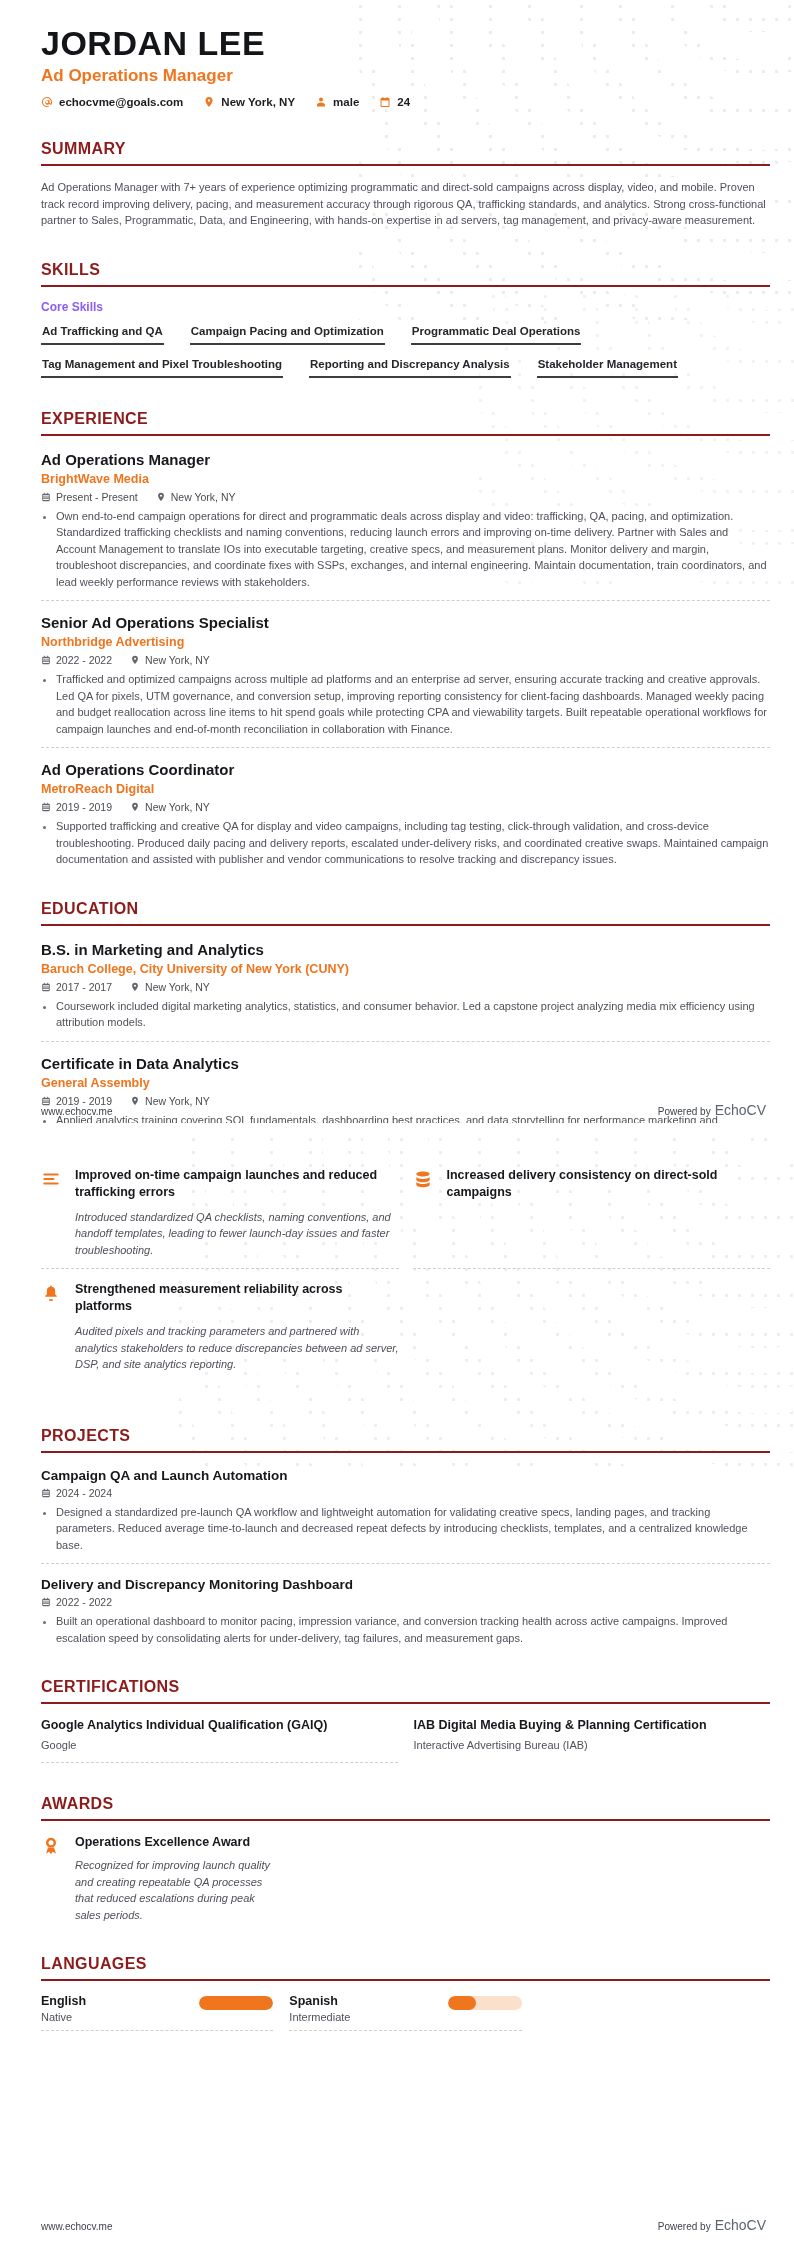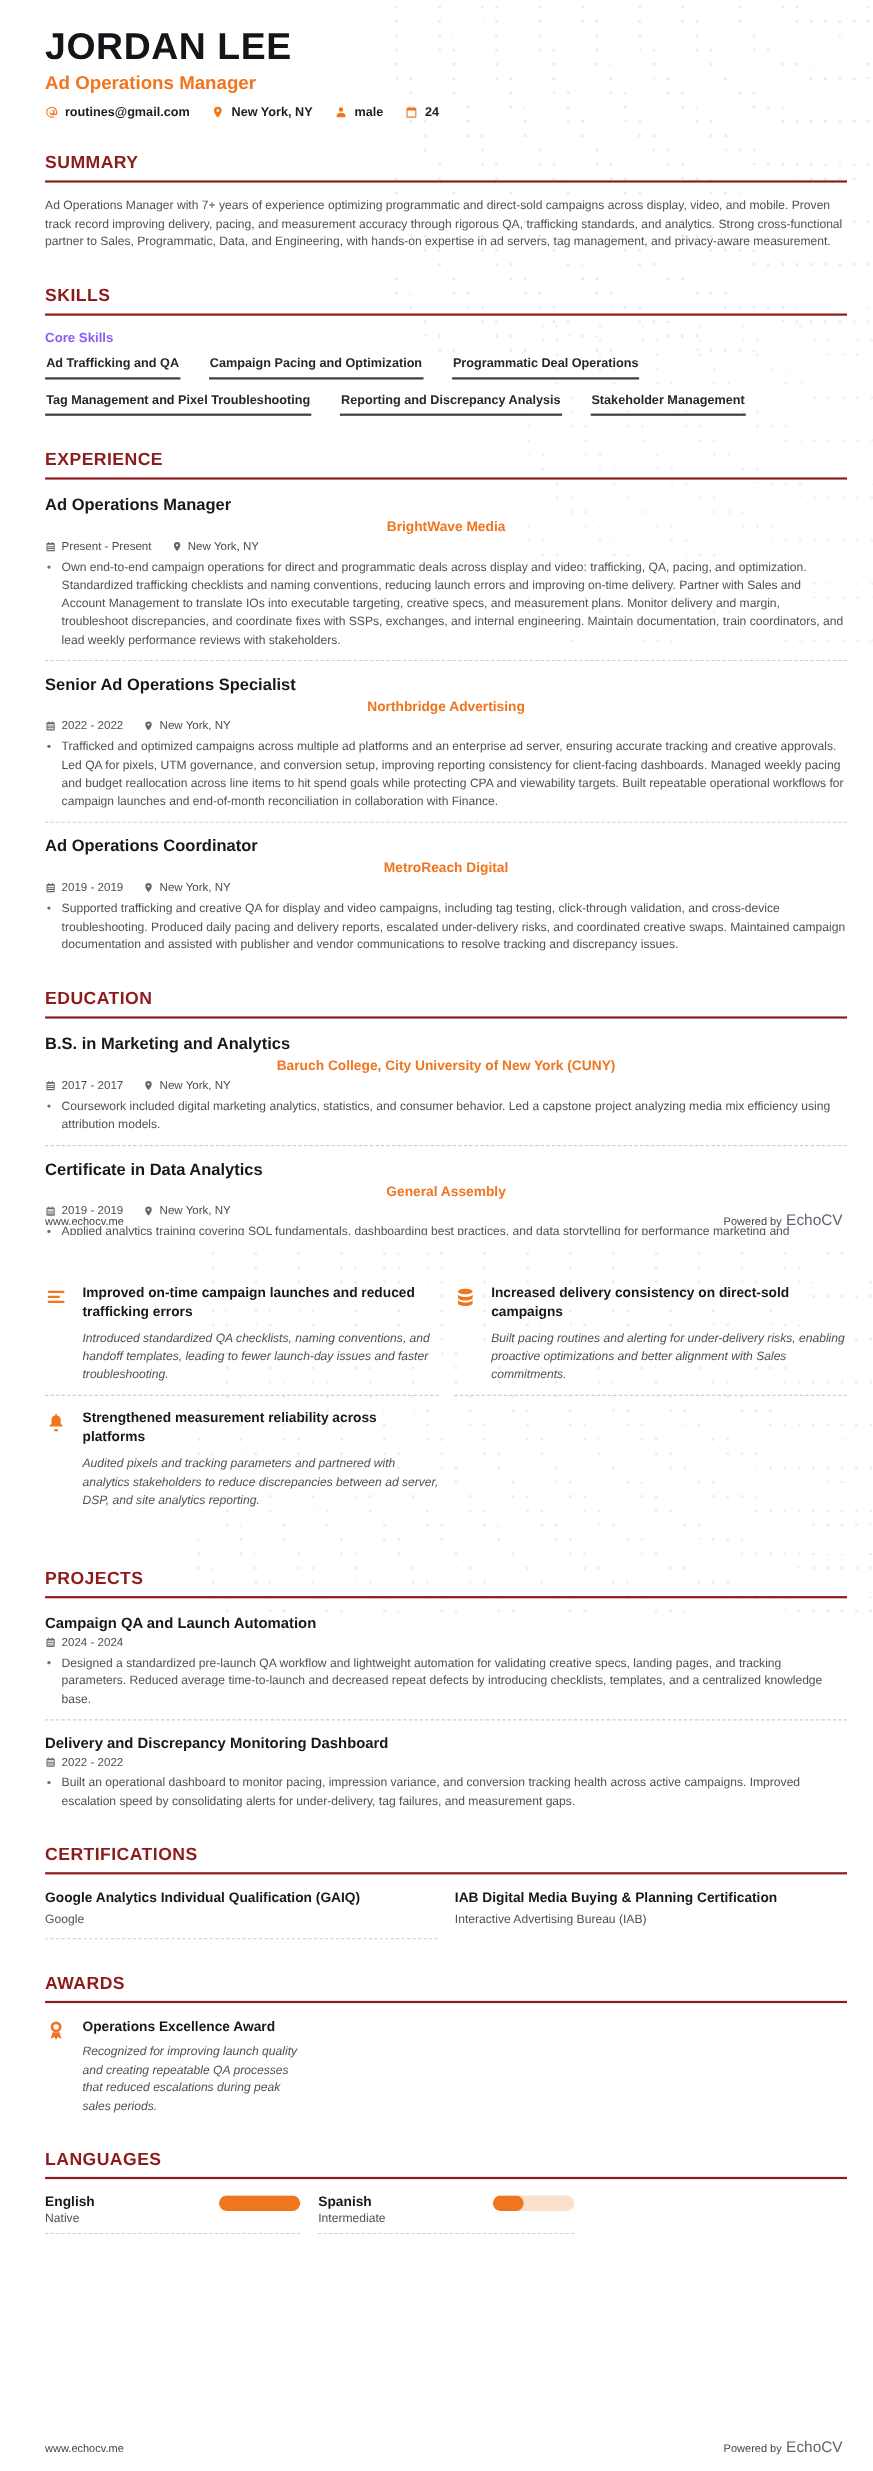--- a/index.html
+++ b/index.html
@@ -52,21 +52,21 @@
   
   .group-label { font-size:12px; font-weight:700; color:#8b5cf6; margin-bottom:11px; }
   .chips { display:flex; flex-wrap:wrap; gap:13px 26px; }
   .chip { font-size:11.5px; font-weight:700; color:#26272b;
           padding:0 1px 6px; border-bottom:2px solid #3c3d40; }
 
   
   .entry { padding:2px 0 0; }
   .role { font-size:15px; font-weight:800; color:#17181c; margin-bottom:4px; }
   .proj-name { font-size:13.5px; font-weight:800; color:#17181c; margin-bottom:4px; }
-  .company { font-size:12.5px; font-weight:700; color:#f0751f; margin-bottom:5px;text-align:center; }
+  .company { font-size:12.5px; font-weight:700; color:#f0751f; margin-bottom:5px; }
   .meta { display:flex; align-items:center; font-size:10.5px; color:#4a4d52; margin-bottom:5px; }
   .meta .m { display:inline-flex; align-items:center; gap:5px; margin-right:18px; }
   .meta svg { width:10px; height:10px; fill:#63666c; }
   ul.bullets { list-style:disc outside; padding-left:15px; margin-top:2px; }
   ul.bullets li { font-size:11px; line-height:1.5; color:#4e5158; }
   ul.bullets li::marker { color:#6a6d72; }
   .dashed-div { border-top:1px dashed #cfcfcf; margin:10px 0 11px; }
 
   
   .grid2 { display:grid; grid-template-columns:1fr 1fr; column-gap:14px; }
@@ -109,21 +109,21 @@
   <div class="content">
 
     <header>
       <div class="name">JORDAN LEE</div>
       <div class="subtitle">Ad Operations Manager</div>
       <div class="contact">
         <span class="c-item">
           <svg viewBox="0 0 24 24">
               <path d="M12 2a10 10 0 1 0 4.1 19.1l-.8-1.8A8 8 0 1 1 20 12v1.5a1.5 1.5 0 0 1-3 0V8h-2v.9A4.5 4.5 0 1 0 16.3 16a3.2 3.2 0 0 0 2.7 1.5A3 3 0 0 0 22 14.5V12A10 10 0 0 0 12 2zm0 12.5A2.5 2.5 0 1 1 14.5 12 2.5 2.5 0 0 1 12 14.5z"></path>
             </svg>
-          <span>routines@gmail.com</span>
+          <span>echocvme@goals.com</span>
         </span>
         <span class="c-item">
           <svg viewBox="0 0 24 24">
               <path d="M12 2a7 7 0 0 0-7 7c0 5.2 7 13 7 13s7-7.8 7-13a7 7 0 0 0-7-7zm0 9.5A2.5 2.5 0 1 1 14.5 9 2.5 2.5 0 0 1 12 11.5z"></path>
             </svg>
           <span>New York, NY</span>
         </span>
         <span class="c-item">
           <svg viewBox="0 0 24 24">
               <path d="M12 11a4 4 0 1 0-4-4 4 4 0 0 0 4 4zm0 2c-4.4 0-8 2.2-8 5v3h16v-3c0-2.8-3.6-5-8-5z"></path>
@@ -309,21 +309,20 @@
           <div class="ach-title">Improved on-time campaign launches and reduced trafficking errors</div>
           <div class="ach-text">Introduced standardized QA checklists, naming conventions, and handoff templates, leading to fewer launch-day issues and faster troubleshooting.</div>
         </div>
       </div>
       <div class="ach has-div">
         <svg viewBox="0 0 24 24">
             <path d="M12 3c-4.4 0-8 1.34-8 3s3.6 3 8 3 8-1.34 8-3-3.6-3-8-3zM4 9v4c0 1.66 3.6 3 8 3s8-1.34 8-3V9c0 1.66-3.6 3-8 3S4 10.66 4 9zm0 6v4c0 1.66 3.6 3 8 3s8-1.34 8-3v-4c0 1.66-3.6 3-8 3s-8-1.34-8-3z"></path>
           </svg>
         <div>
           <div class="ach-title">Increased delivery consistency on direct-sold campaigns</div>
-          <div class="ach-text">Built pacing routines and alerting for under-delivery risks, enabling proactive optimizations and better alignment with Sales commitments.</div>
         </div>
       </div>
       <div class="ach">
         <svg viewBox="0 0 24 24">
             <path d="M12 22a2.5 2.5 0 0 0 2.5-2.5h-5A2.5 2.5 0 0 0 12 22zm7-5.5v-1l-2-2V9.5a5 5 0 0 0-4-4.9V4a1 1 0 0 0-2 0v.6a5 5 0 0 0-4 4.9v4l-2 2v1z"></path>
           </svg>
         <div>
           <div class="ach-title">Strengthened measurement reliability across platforms</div>
           <div class="ach-text">Audited pixels and tracking parameters and partnered with analytics stakeholders to reduce discrepancies between ad server, DSP, and site analytics reporting.</div>
         </div>

